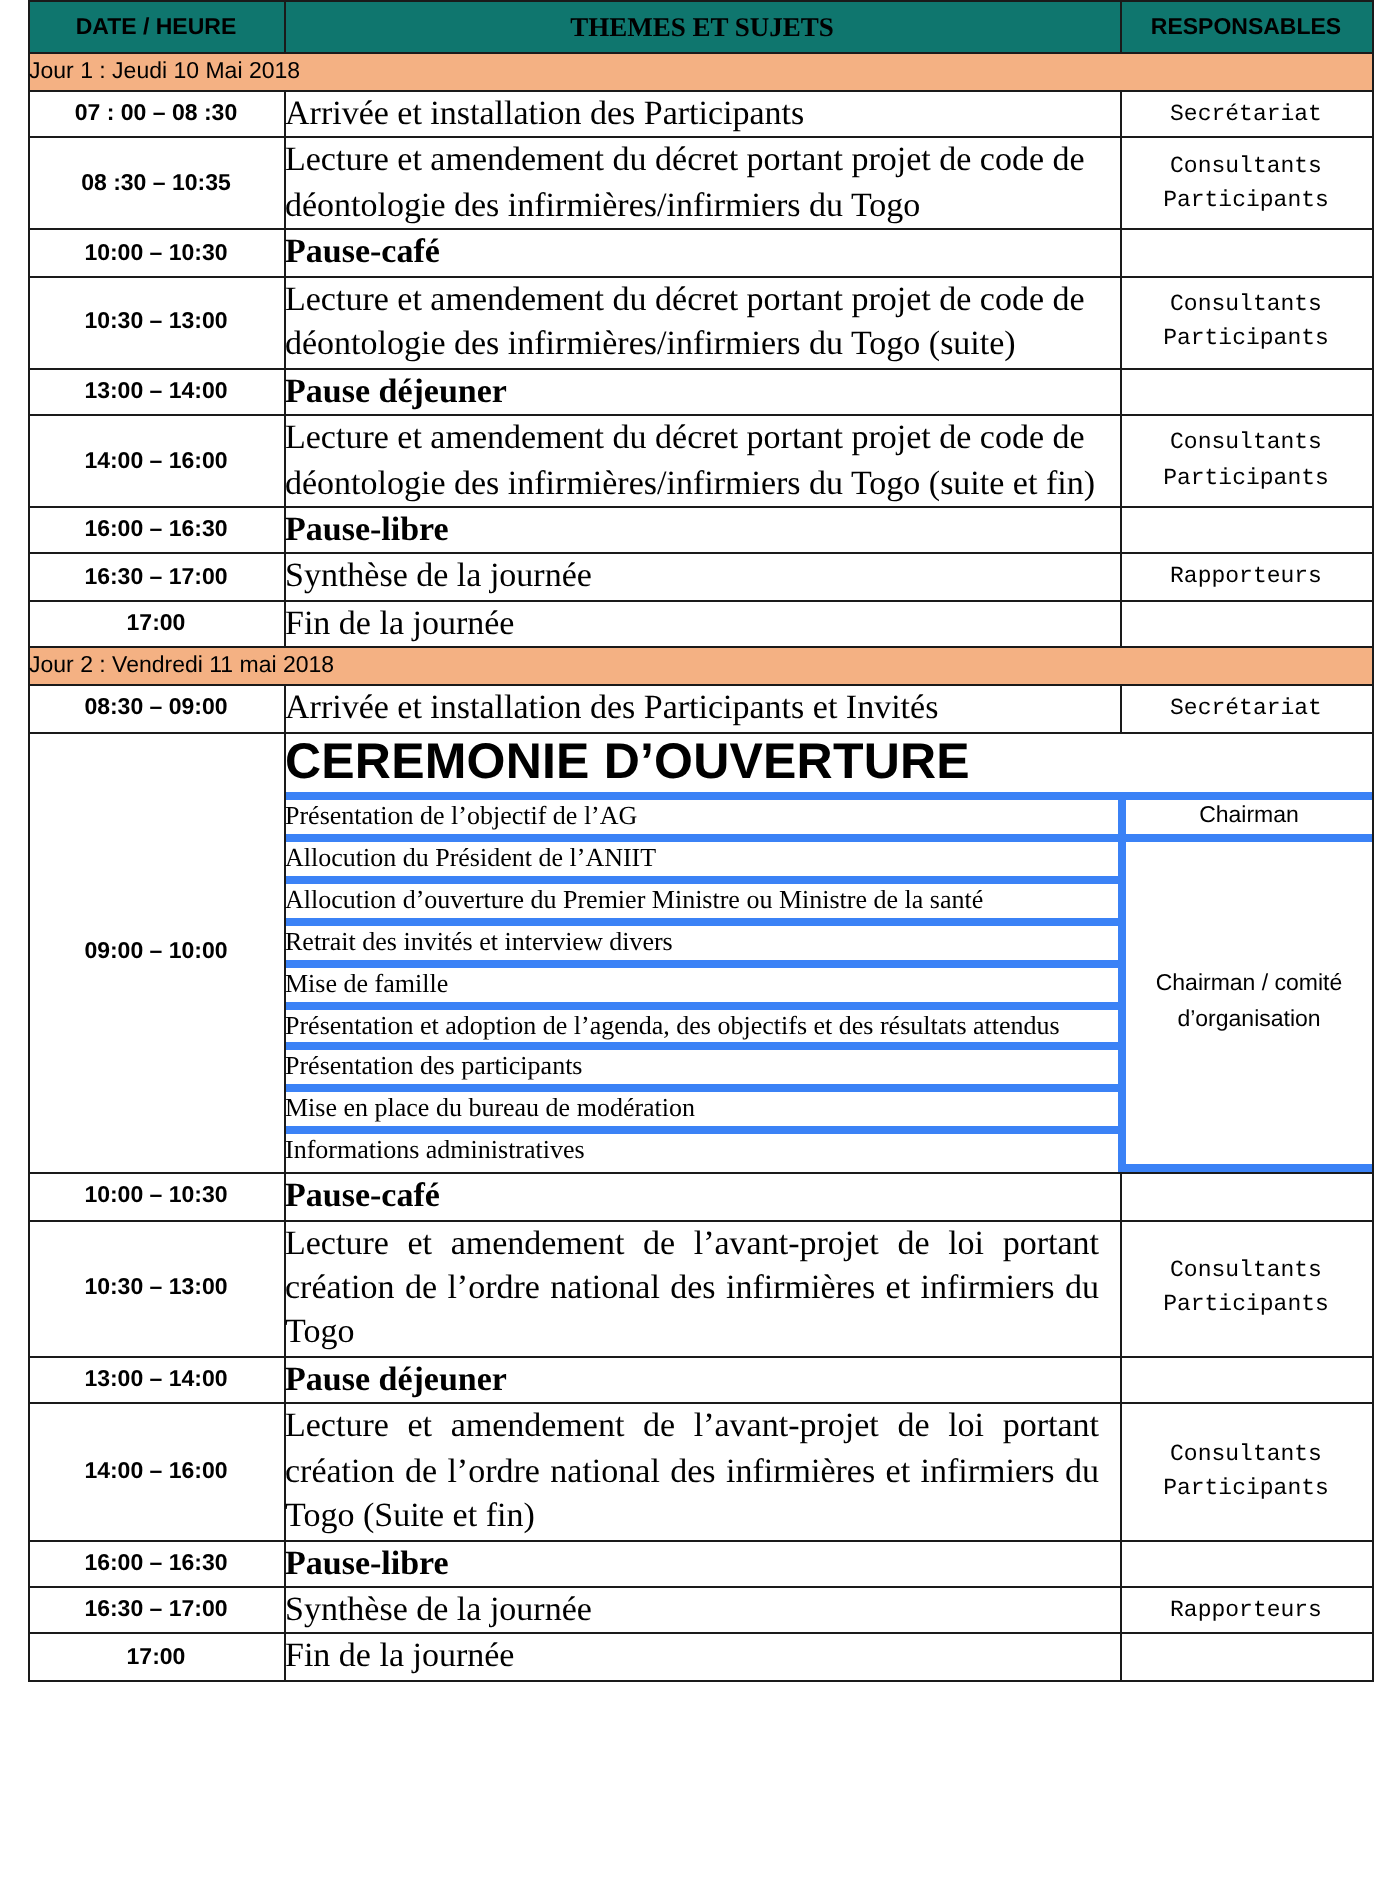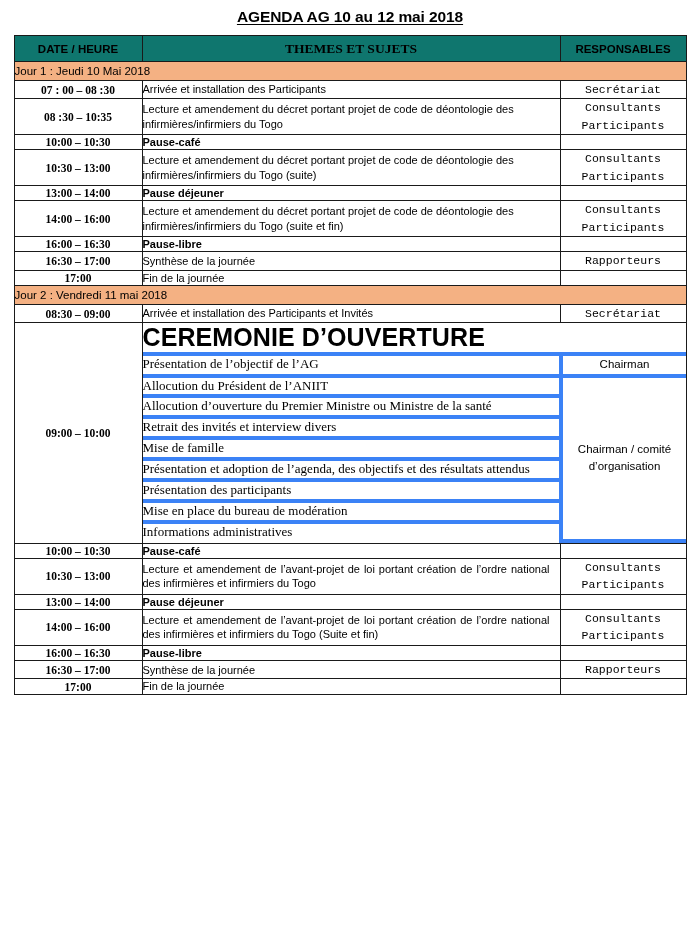--- a/index.html
+++ b/index.html
@@ -70,30 +70,30 @@
     background: #F4B183;
     font-family: "Liberation Sans", sans-serif;
     font-weight: normal;
     font-size: 11.5px;
     padding: 5px 0 5px 8px;
     height: 18px;
   }
 
   
   .t-time {
-    font-family: Liberation Serif, serif;
+    font-family: Liberation Sans, sans-serif;
     font-weight: bold;
     font-size: 11.5px;
     text-align: center;
     padding: 5px 6px;
     white-space: nowrap;
   }
   .t-theme {
-    font-family: Liberation Sans, sans-serif;
-    font-size: 11px;
+    font-family: Liberation Serif, serif;
+    font-size: 17px;
     padding: 4px 4px 4px 7px;
     line-height: 1.32;
   }
   .t-theme.bold {
     font-weight: bold;
     margin-left: 36px;
   }
   .t-theme.justify {
     text-align: justify;
     padding-right: 10px;
@@ -147,21 +147,20 @@
     padding: 3px;
   }
   col.cc-theme { width: 418px; }
   col.cc-resp  { width: 126px; }
 </style>
 </head>
 <body>
 
 <div class="page">
 
-  <div class="doc-title">AGENDA AG 10 au 12 mai 2018</div>
 
   <table class="agenda">
     <colgroup>
       <col class="c-time">
         <col class="c-theme">
         <col class="c-resp">
     </colgroup>
     <tbody id="agenda-body">
       <tr class="hdr">
         <td class="h-date">DATE / HEURE</td>

